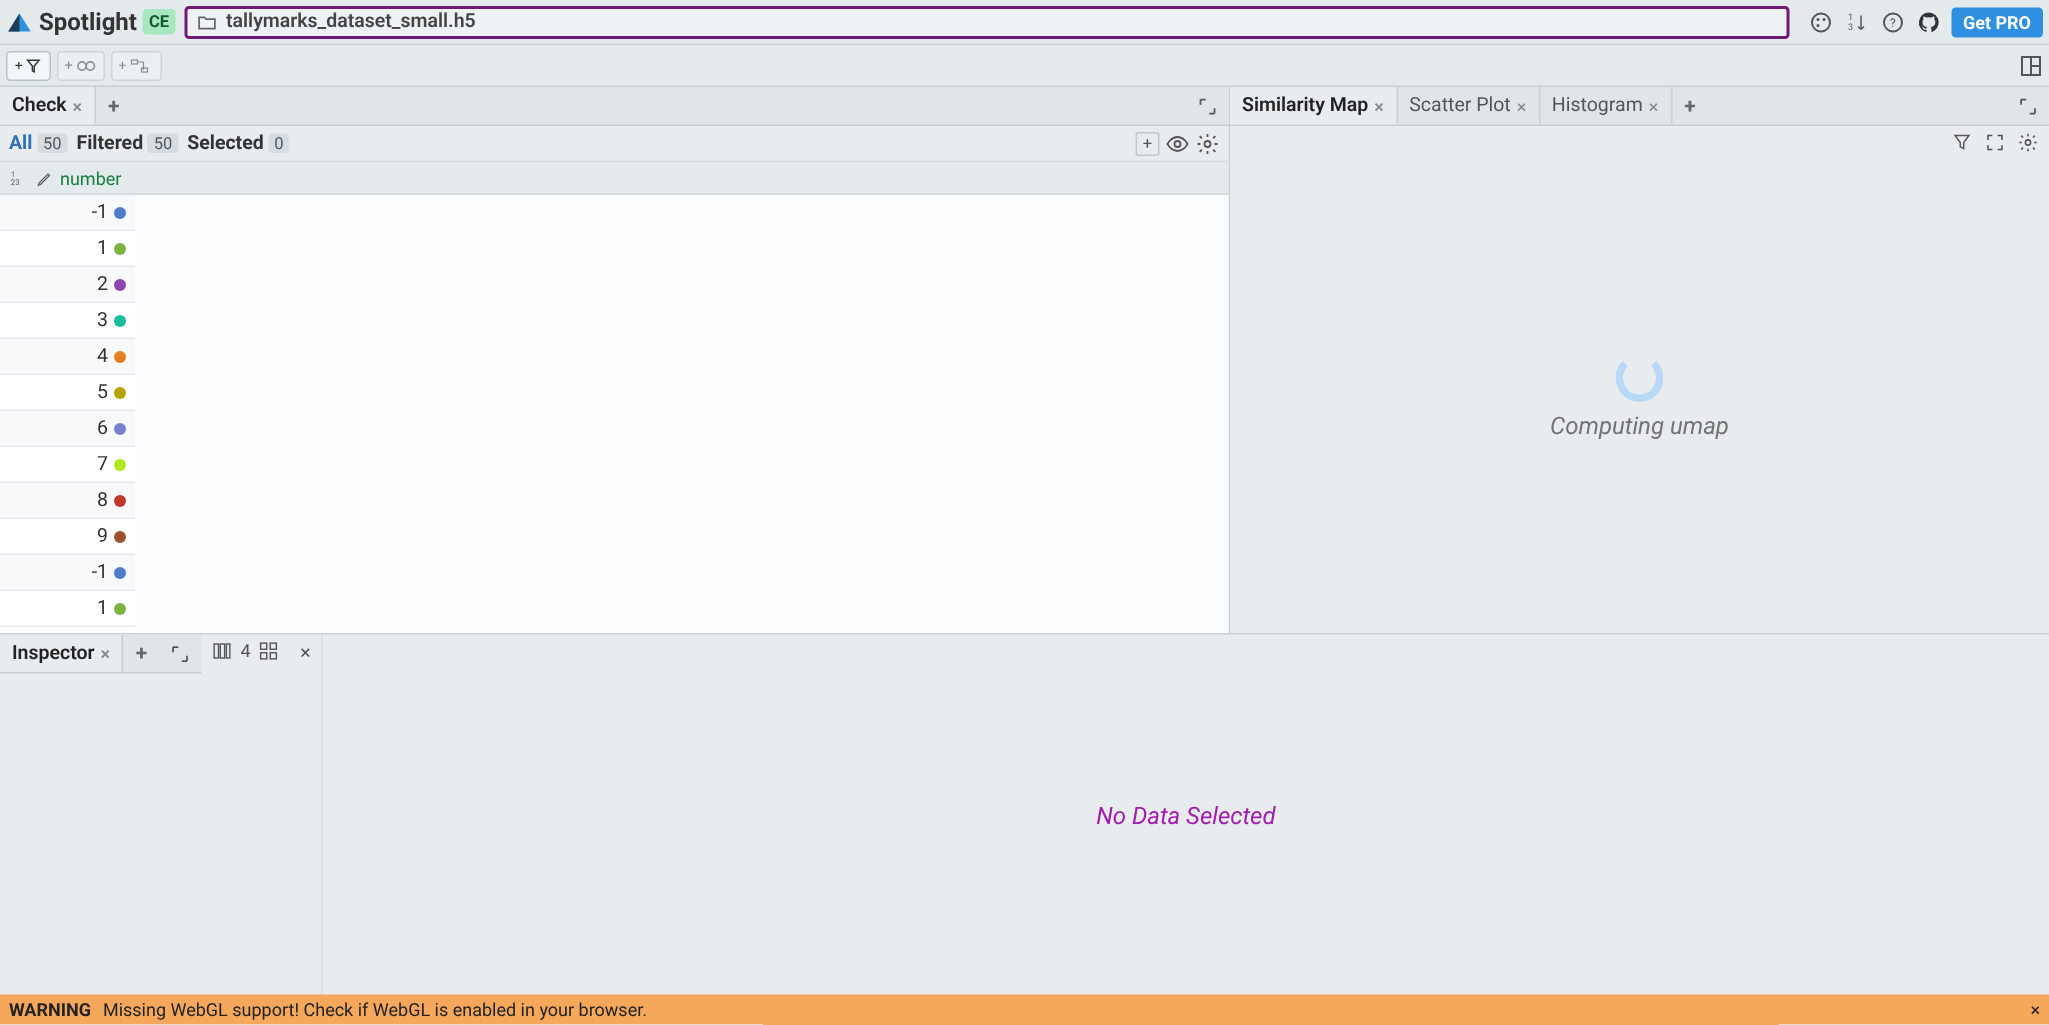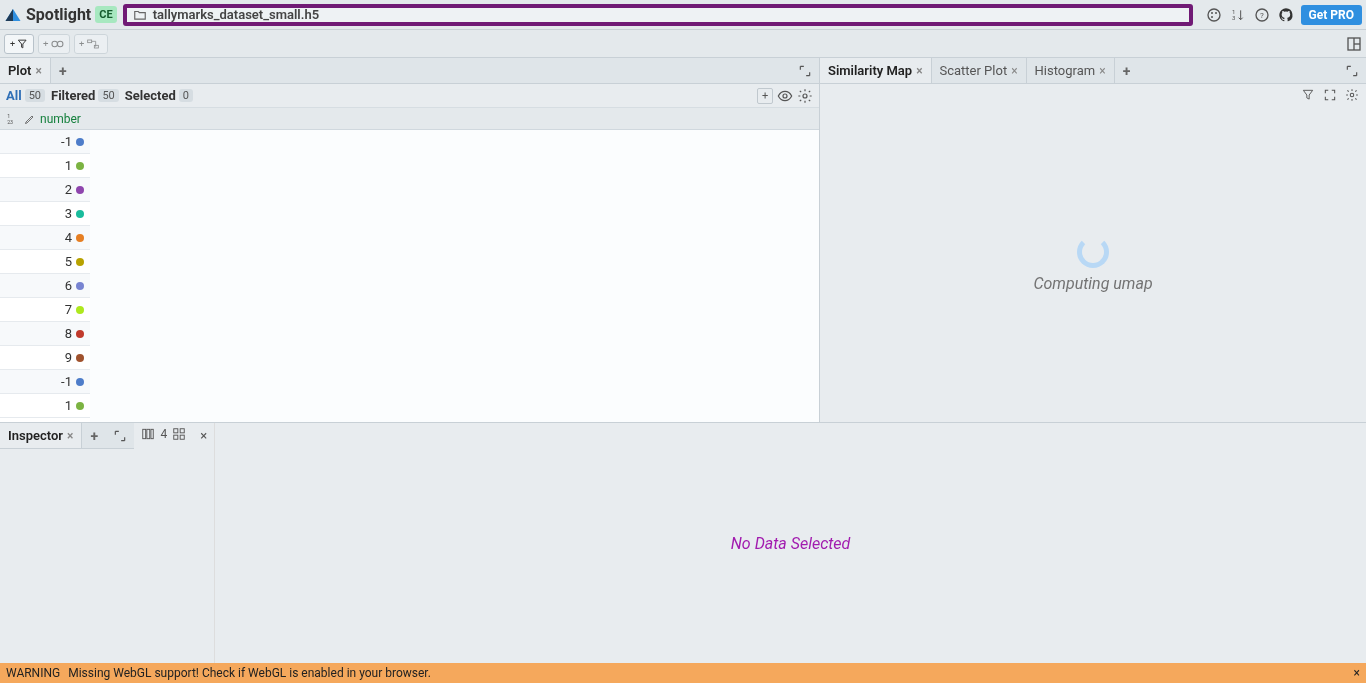--- a/index.html
+++ b/index.html
@@ -33,21 +33,21 @@
   background: #a7e8c0;
   color: #155c2e;
   font-weight: 700;
   font-size: 11px;
   padding: 2px 4px;
   border-radius: 3px;
 }
 .file-field {
   flex: 1;
   background: #eef2f4;
-  border: 4px solid #701a75;
+  border: 2px solid #701a75;
   border-radius: 3px;
   height: 22px;
   display: flex;
   align-items: center;
   padding: 0 6px;
   gap: 6px;
   font-weight: 600;
   color: #444;
 }
 .header-right { display: flex; align-items: center; gap: 6px; margin-left: 6px; }
@@ -198,21 +198,21 @@
 }
 .insp-body { flex: 1; display: flex; }
 .insp-left { width: 22px; border-right: 1px solid #ddd; display: flex; justify-content: center; padding-top: 4px; }
 .insp-main { flex: 1; display: flex; align-items: center; justify-content: center; color: #a21caf; font-style: italic; font-size: 16px; }
 
 
 .warn-bar {
   height: 20px; background: #f5a85c;
   display: flex; align-items: center; padding: 0 6px; font-size: 12px; gap: 8px; color: #222;
 }
-.warn-label { font-weight: 400; }
+.warn-label { font-weight: 700; }
 .warn-close { margin-left: auto; cursor: pointer; }
 
 svg { display: block; }
 </style>
 </head>
 <body>
 
 <div class="header">
   <div class="logo">
     <span class="logo-mark">
@@ -293,21 +293,21 @@
       </svg>
   </span>
 </div>
 
 <div class="middle">
 
   <div class="left-panel">
 
     <div class="tabs-row">
       <div class="tab active">
-        <span>Plot</span>
+        <span>Check</span>
         <span class="tab-close">×</span>
       </div>
       <div class="tab-add">+</div>
       <div class="tabs-spacer"></div>
       <div class="tabs-right-icons">
         <span class="sm-icon">
           <svg width="14" height="14" viewBox="0 0 24 24">
               <path d="M4 4h6M4 4v6M20 20h-6M20 20v-6" stroke="#555" stroke-width="2" fill="none"></path>
             </svg>
         </span>

